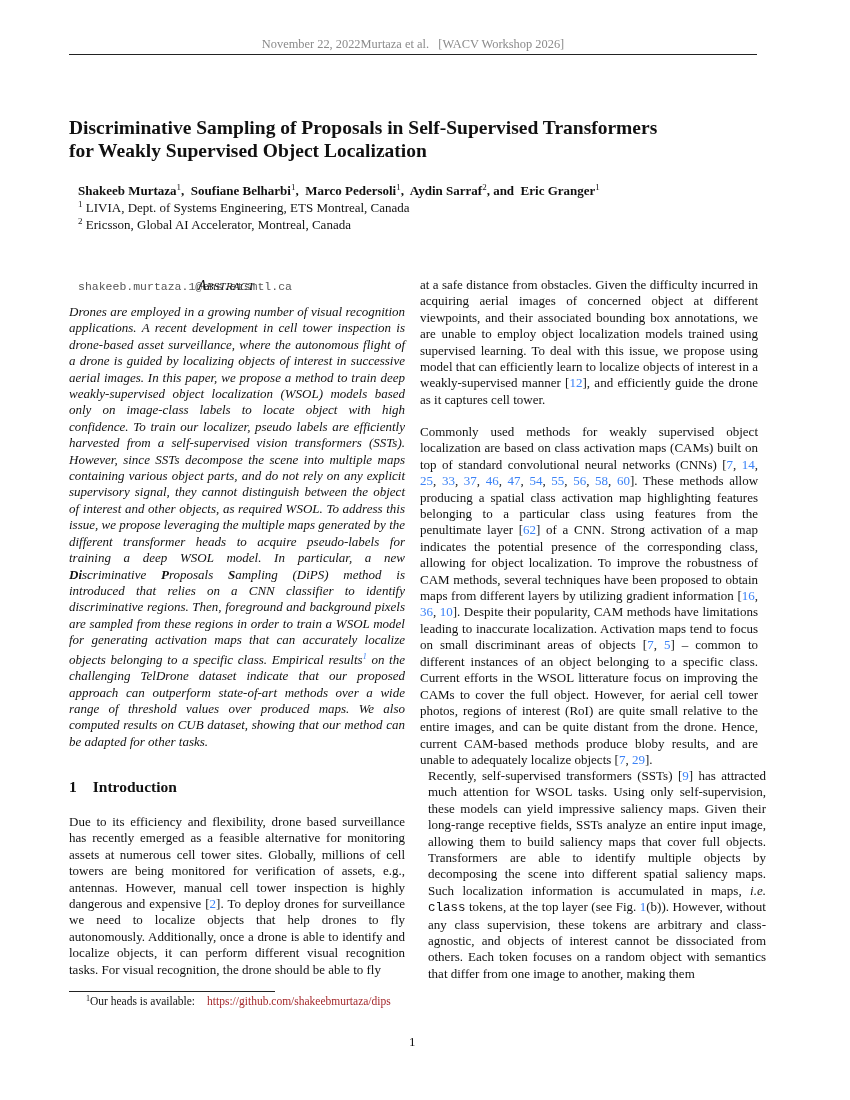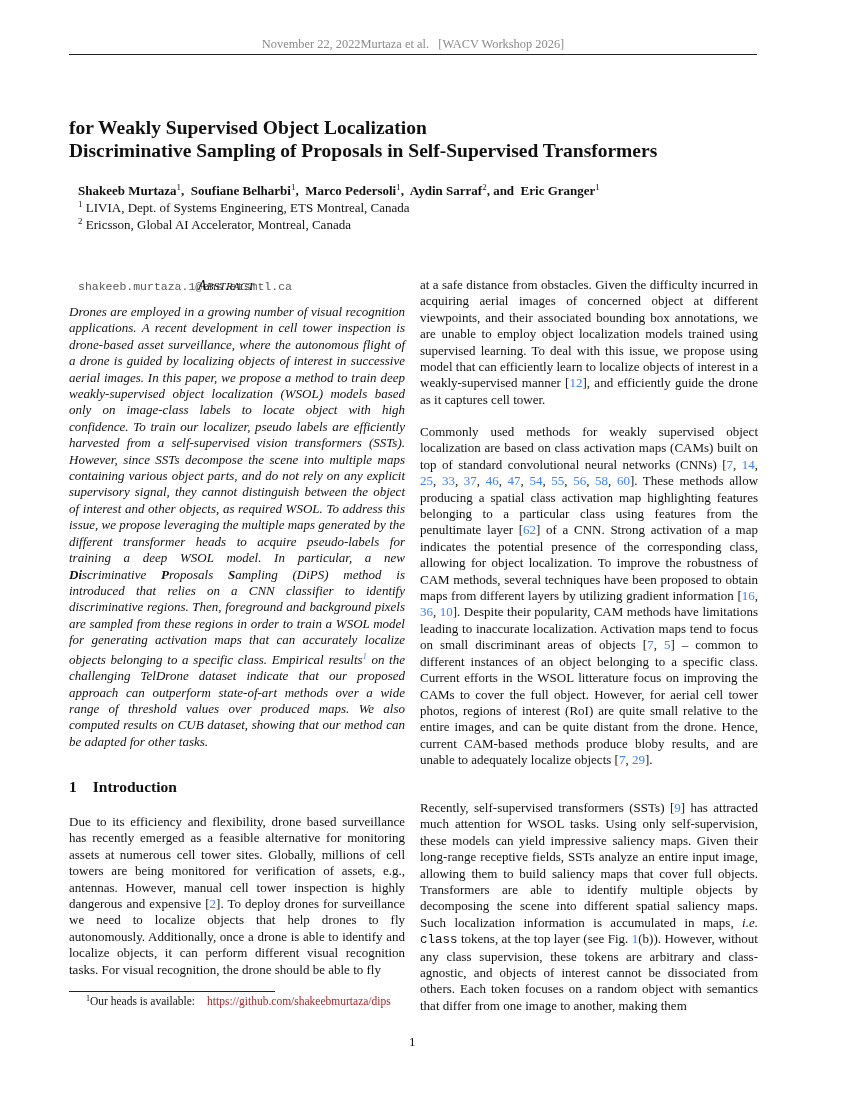--- a/index.html
+++ b/index.html
@@ -16,42 +16,42 @@
   .colL { left: 69px; width: 336px; }
   .colR { left: 420px; width: 338px; }
   .abstract-head { left: 58px; top: 278px; width: 336px; text-align: center; font-size: 14px; letter-spacing: 0.3px; font-style: italic; }
   .abstract-head .sc { font-size: 11px; }
   .abstract { top: 304px; font-style: italic; }
   .section { left: 69px; top: 778px; font-size: 15.5px; font-weight: bold; }
   .section .num { margin-right: 16px; }
   .intro { top: 814px; }
   .r1 { top: 277px; }
   .r2 { top: 424px; }
-  .r3 { top: 800px; }
+  .r3 { top: 768px; margin-left: 8px; }
   .cite { color: #3b82f6; }
   .mono { font-family: "Liberation Mono", monospace; font-size: 12.5px; }
   .fn-rule { left: 69px; top: 991px; width: 206px; border-top: 1px solid #222; }
   .footnote { left: 86px; top: 994px; font-size: 11.5px; }
   .footnote sup { font-size: 8px; vertical-align: 4px; }
   .link { color: #a4282b; margin-left: 12px; }
   p { margin: 0; }
   .text-last { text-align-last: left; }
 </style>
 </head>
 <body>
 
 <div class="abs header">
   <span>November 22, 2022</span>
   <span style="white-space:pre">Murtaza et al.   [WACV Workshop 2026]</span>
 </div>
 <div class="abs header-rule"></div>
 
 <div class="abs title">
+  <div>Discriminative Sampling of Proposals in Self-Supervised Transformers</div>
   <div>for Weakly Supervised Object Localization</div>
-  <div>Discriminative Sampling of Proposals in Self-Supervised Transformers</div>
 </div>
 
 <div class="abs authors">
   <span><span>Shakeeb Murtaza</span><sup>1</sup></span>,&nbsp;
   <span><span>Soufiane Belharbi</span><sup>1</sup></span>,&nbsp;
   <span><span>Marco Pedersoli</span><sup>1</sup></span>,&nbsp;
   <span><span>Aydin Sarraf</span><sup>2</sup></span>,
   <span>and</span>&nbsp;
   <span><span>Eric Granger</span><sup>1</sup></span>
 </div>

